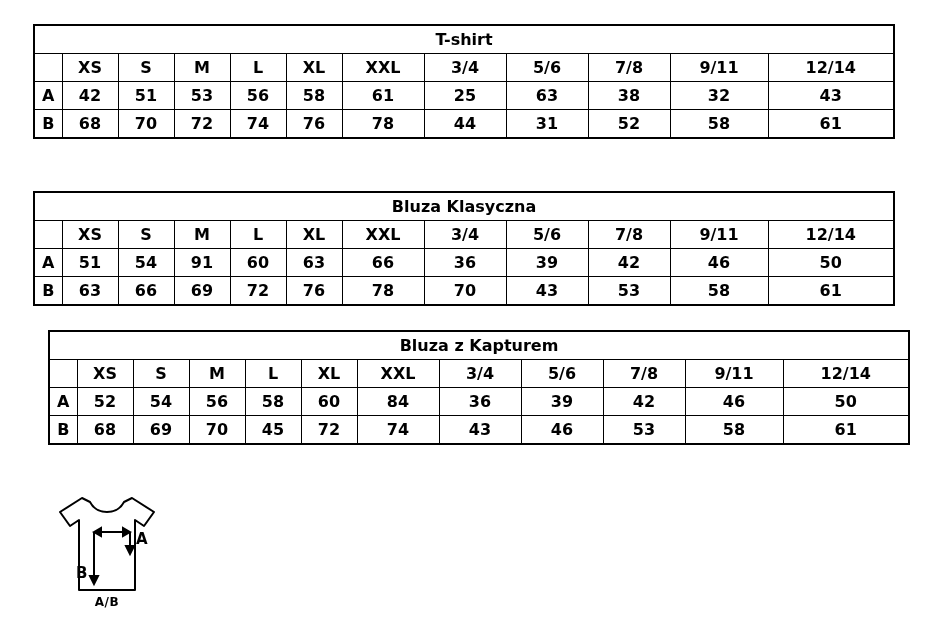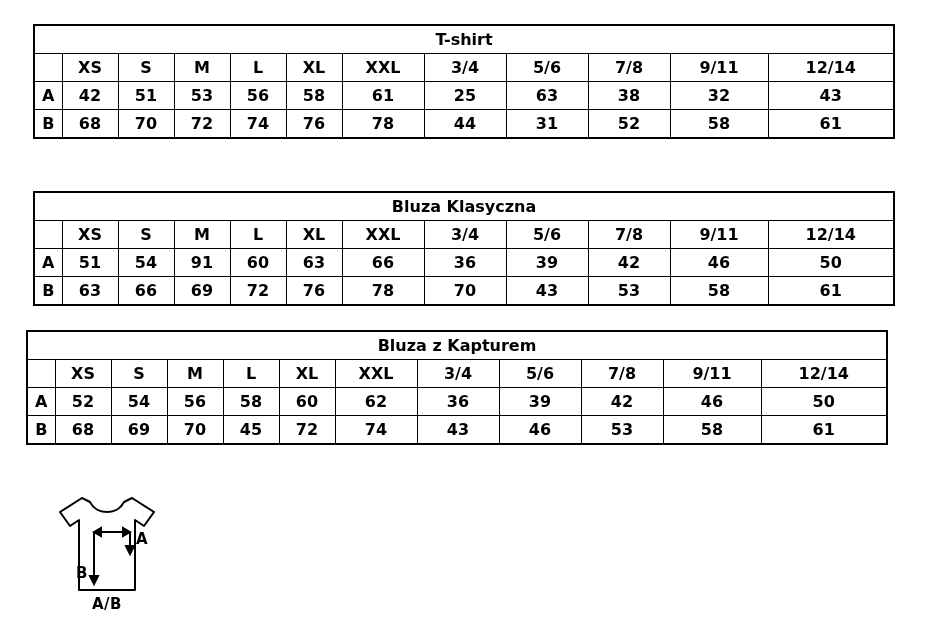--- a/index.html
+++ b/index.html
@@ -61,36 +61,36 @@
   col.c-xl  { width: 56px; }
   col.c-xxl { width: 82px; }
   col.c-34  { width: 82px; }
   col.c-56  { width: 82px; }
   col.c-78  { width: 82px; }
   col.c-911 { width: 98px; }
   col.c-1214{ width: 126px; }
 
   #table-1 { left: 33px; top: 24px; }
   #table-2 { left: 33px; top: 191px; }
-  #table-3 { left: 26px; top: 330px; border-radius: 25px; }
+  #table-3 { left: 48px; top: 330px; border-radius: 25px; }
 
   .diagram {
     position: absolute;
     left: 52px;
     top: 494px;
     width: 110px;
     height: 125px;
   }
   .diagram-caption {
     position: absolute;
     left: 52px;
     top: 595px;
     width: 110px;
     text-align: center;
-    font-size: 15px;
+    font-size: 12px;
     font-weight: bold;
     letter-spacing: 0.5px;
   }
 </style>
 </head>
 <body>
 
 <div class="page">
 
   <table class="size-table" id="table-1">
@@ -254,21 +254,21 @@
         <td>9/11</td>
         <td>12/14</td>
       </tr>
       <tr>
         <td class="rowlabel">A</td>
         <td>52</td>
         <td>54</td>
         <td>56</td>
         <td>58</td>
         <td>60</td>
-        <td>62</td>
+        <td>84</td>
         <td>36</td>
         <td>39</td>
         <td>42</td>
         <td>46</td>
         <td>50</td>
       </tr>
       <tr>
         <td class="rowlabel">B</td>
         <td>68</td>
         <td>69</td>

